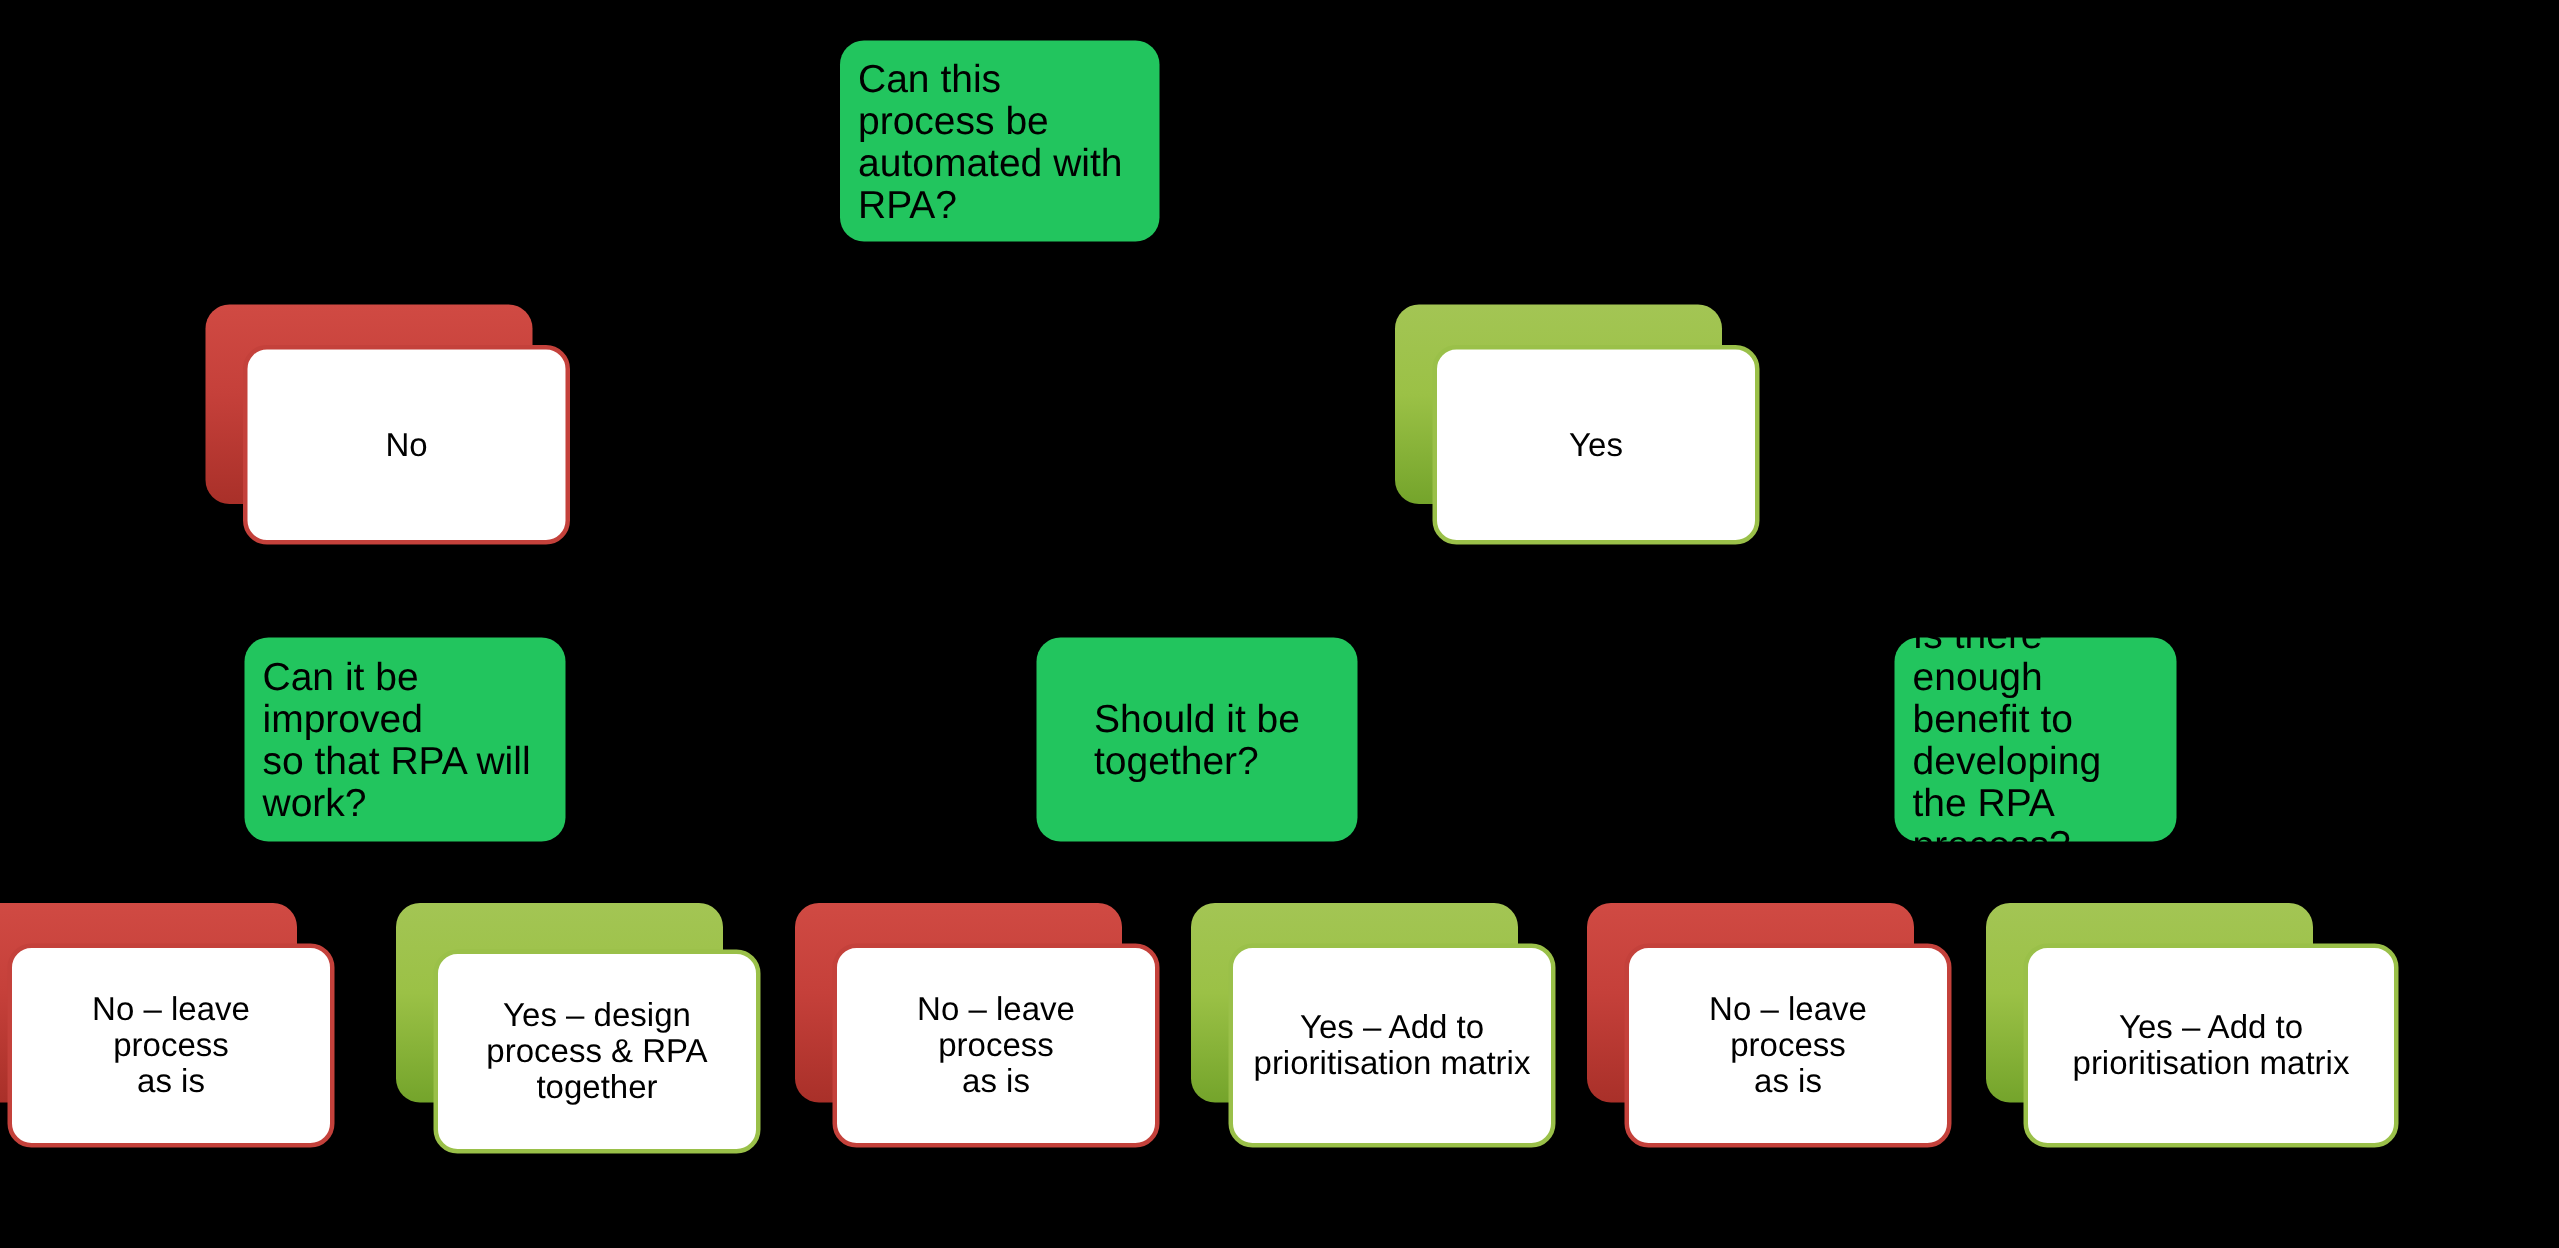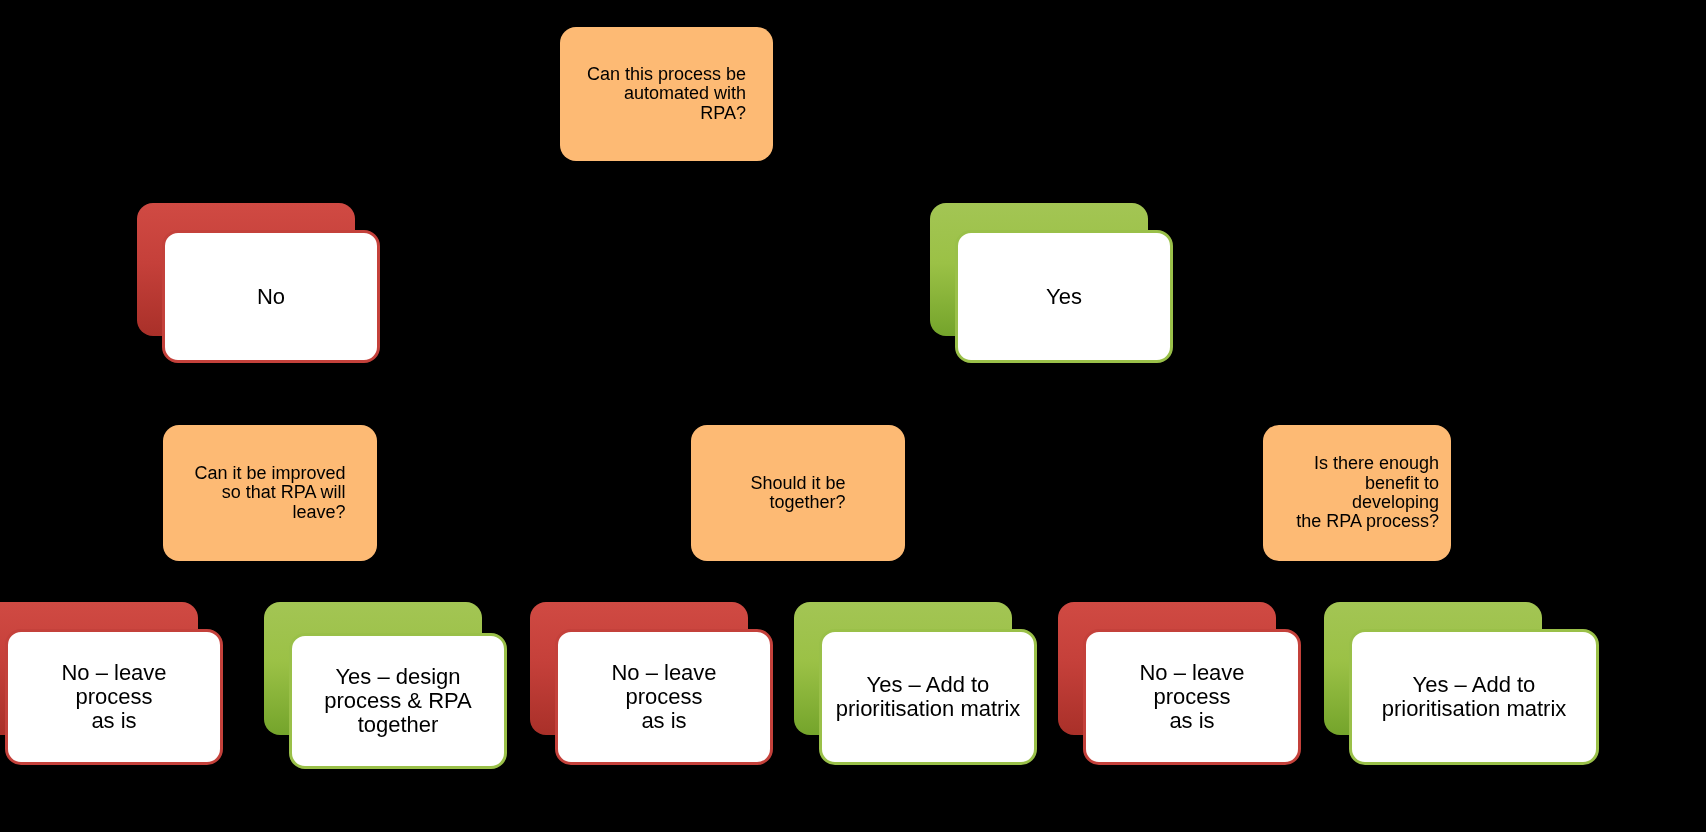--- a/index.html
+++ b/index.html
@@ -19,28 +19,28 @@
     width: 1706px;
     height: 832px;
     background: #000000;
     overflow: hidden;
   }
 
   
   .node {
     position: absolute;
     box-sizing: border-box;
-    background: #fdba74;
+    background: #22c55e;
     border-radius: 16px;
     display: flex;
     align-items: center;
     justify-content: center;
-    text-align: right;
+    text-align: left;
     color: #000000;
-    font-size: 18px;
+    font-size: 26px;
     line-height: 1.08;
     padding: 6px 12px;
     white-space: pre-line;
   }
 
   
   
   .stack {
     position: absolute;
     box-sizing: border-box;
@@ -95,21 +95,21 @@
     <div class="front" style="left:25px; top:27px; width:218px; height:133px;">No</div>
   </div>
 
   <div class="stack green" style="left:930px; top:203px; width:243px; height:160px;">
     <div class="back"></div>
     <div class="front" style="left:25px; top:27px; width:218px; height:133px;">Yes</div>
   </div>
 
   <div class="node" style="left:163px; top:425px; width:214px; height:136px;">Can it be improved
 so that RPA will
-leave?</div>
+work?</div>
 
   <div class="node" style="left:691px; top:425px; width:214px; height:136px;">Should it be
 together?</div>
 
   <div class="node" style="left:1263px; top:425px; width:188px; height:136px;">Is there enough
 benefit to developing
 the RPA process?</div>
 
   <div class="stack red" style="left:-20px; top:602px; width:243px; height:163px;">
     <div class="back"></div>

